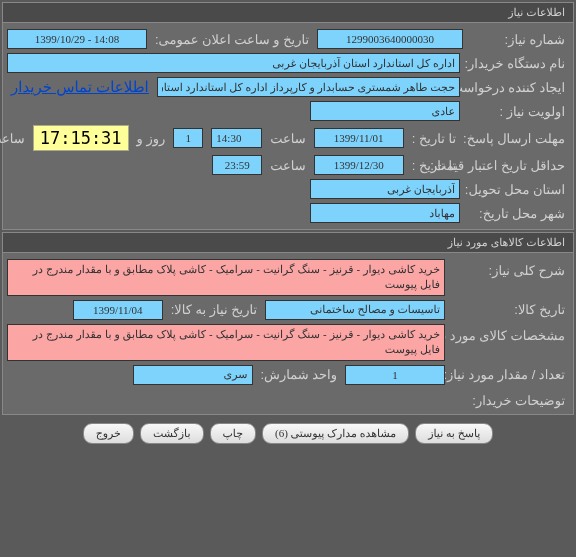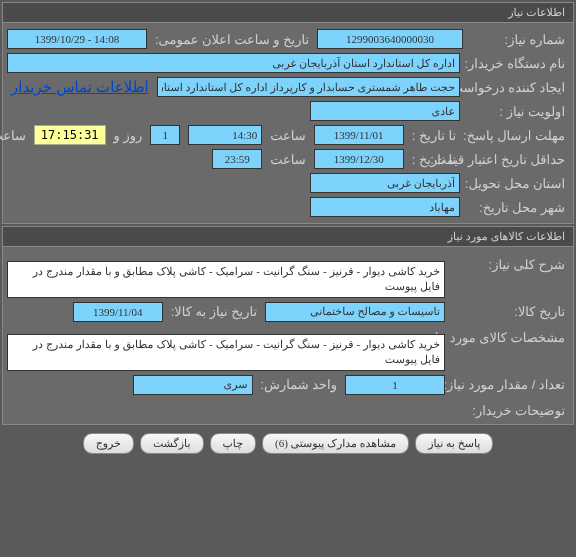--- a/index.html
+++ b/index.html
@@ -43,35 +43,34 @@
   background: #7dd3fc;
   border: 1px solid #333;
   padding: 2px 4px;
   font-size: 11px;
   font-family: Liberation Serif, serif;
   color: #333;
   height: 20px;
   direction: rtl;
 }
 .field-multiline {
-  background: #ffffff;
+  background: #fca5a5;
   border: 1px solid #333;
   padding: 2px 4px;
   font-size: 11px;
   font-family: Tahoma, sans-serif;
   color: #333;
   direction: rtl;
   line-height: 1.4;
-  margin-top: 8px;
 }
 .countdown {
   background: #ffff99;
   border: 1px solid #aa8;
   padding: 2px 6px;
-  font-size: 12px;
+  font-size: 17px;
   font-family: monospace;
   direction: ltr;
 }
 .contact-link {
   color: #0044cc;
   text-decoration: underline;
   cursor: pointer;
   font-size: 15px;
   padding: 0 4px;
 }
@@ -121,21 +120,21 @@
     <div class="row">
       <span class="label" style="width:105px">اولویت نیاز :</span>
       <input class="field" style="width: 150px;" readonly="" value="عادی">
     </div>
 
     <div class="row">
       <span class="label" style="width:105px">مهلت ارسال پاسخ:</span>
       <span class="label">تا تاریخ :</span>
       <input class="field" style="width: 90px; direction: ltr; text-align: center;" readonly="" value="1399/11/01">
       <span class="label">ساعت</span>
-      <input class="field" style="width: 74px; direction: ltr; text-align: right;" readonly="" value="14:30">
+      <input class="field" style="width: 51px; direction: ltr; text-align: left;" readonly="" value="14:30">
       <span style="flex:1"></span>
       <input class="field" style="width: 30px; direction: ltr; text-align: center;" readonly="" value="1">
       <span class="label">روز و</span>
       <span class="countdown">17:15:31</span>
       <span class="label">ساعت باقی مانده</span>
     </div>
 
     <div class="row">
       <span class="label" style="width:105px">حداقل تاریخ اعتبار قیمت:</span>
       <span class="label">تا تاریخ :</span>

